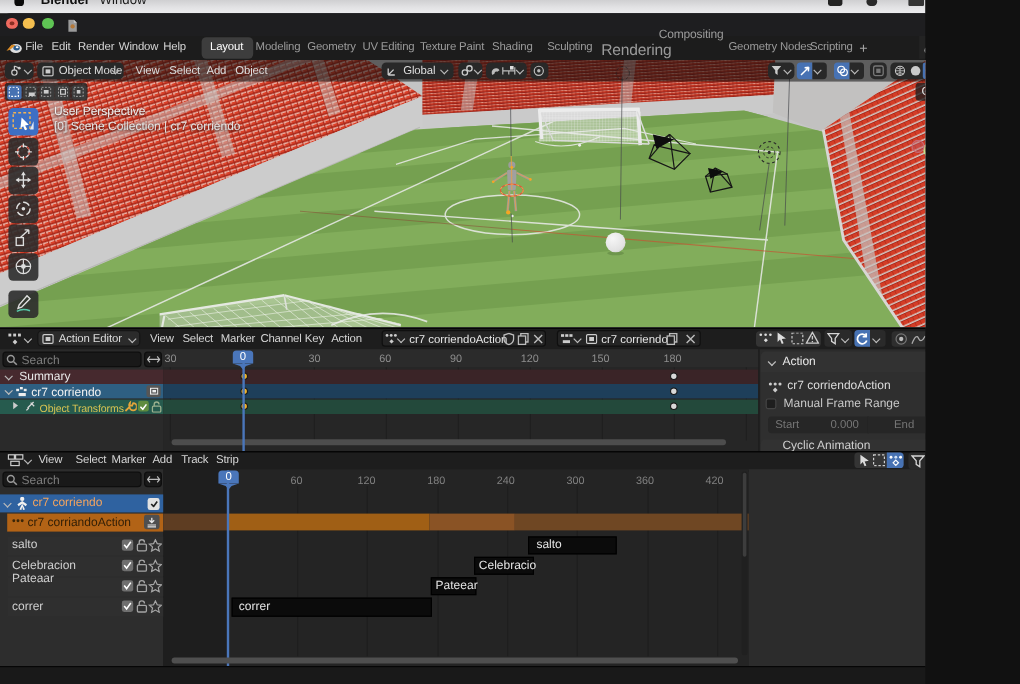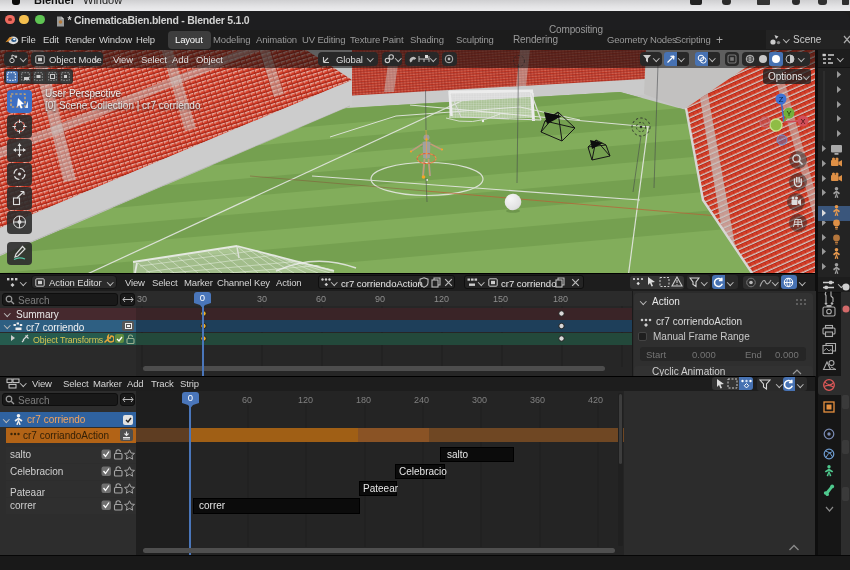--- a/index.html
+++ b/index.html
@@ -1,16 +1,16 @@
 <!DOCTYPE html>
 <html><head>
 <meta charset="utf-8">
 <style>
   html,body{margin:0;padding:0;background:#111;}
-  #root{position:relative;width:850px;height:570px;overflow:hidden;
+  #root{position:relative;width:771px;height:570px;overflow:hidden;
         font-family:"Liberation Sans",sans-serif;background:#1d1d1d;
         -webkit-font-smoothing:antialiased;}
   .abs{position:absolute;}
   .txt{position:absolute;white-space:nowrap;}
   .chev{position:absolute;width:6px;height:6px;}
   .chev::before{content:"";position:absolute;left:1px;top:0px;width:3.5px;height:3.5px;
      border-right:1.2px solid #bbb;border-bottom:1.2px solid #bbb;transform:rotate(45deg);}
   .pill{position:absolute;background:#282828;border-radius:4px;}
 </style>
 </head>
@@ -33,44 +33,43 @@
   <div class="abs" style="left:5.2px;top:14.6px;width:9.6px;height:9.6px;border-radius:5px;background:#ee6a5f;"></div>
   <div class="abs" style="left:8.2px;top:17.6px;width:3.6px;height:3.6px;border-radius:2px;background:#8a2e23;"></div>
   <div class="abs" style="left:19.4px;top:14.6px;width:9.6px;height:9.6px;border-radius:5px;background:#f5bf4f;"></div>
   <div class="abs" style="left:35.3px;top:14.6px;width:9.6px;height:9.6px;border-radius:5px;background:#5fc454;"></div>
 
   <svg class="abs" style="left:55.5px;top:16px;" width="9" height="11" viewBox="0 0 9 11">
     <path d="M1 0.5 H5.5 L8 3 V10.5 H1 Z" fill="#9a9a9a"></path>
     <path d="M5.5 0.5 L5.5 3 L8 3 Z" fill="#c9c9c9"></path>
     <circle cx="4.5" cy="6" r="1.8" fill="#b5793a"></circle>
   </svg>
-  <div class="txt" style="left:67.5px;top:14px;color:#d2d2d2;font-size:10.5px;font-weight:bold;letter-spacing:-0.25px;">* CinematicaBien.blend - Blender 5.1.0</div>
 
   <div class="abs" style="left:0;top:30px;width:850px;height:20px;background:#1c1c1c;border-bottom:1px solid #101010;"></div>
 
   <svg class="abs" style="left:5px;top:34px;" width="14" height="12" viewBox="0 0 14 12">
     <ellipse cx="8.2" cy="6.4" rx="5" ry="3.8" fill="#dedede"></ellipse>
     <ellipse cx="8.8" cy="6" rx="2.7" ry="2" fill="#2a5a8a"></ellipse>
     <ellipse cx="9.3" cy="5.4" rx="1.2" ry="0.8" fill="#fff"></ellipse>
     <path d="M0.4 8.3 Q3.6 8 5.4 5.8 L8 3.6 L4.6 3.3 Z" fill="#d88a26"></path>
   </svg>
   <div class="txt" style="left:21px;top:34px;color:#d5d5d5;font-size:9.5px;letter-spacing:-0.15px;">File</div>
   <div class="txt" style="left:43px;top:34px;color:#d5d5d5;font-size:9.5px;letter-spacing:-0.15px;">Edit</div>
   <div class="txt" style="left:65px;top:34px;color:#d5d5d5;font-size:9.5px;letter-spacing:-0.15px;">Render</div>
   <div class="txt" style="left:99px;top:34px;color:#d5d5d5;font-size:9.5px;letter-spacing:-0.15px;">Window</div>
   <div class="txt" style="left:136px;top:34px;color:#d5d5d5;font-size:9.5px;letter-spacing:-0.15px;">Help</div>
   <div class="abs" style="left:168px;top:31px;width:43px;height:18px;background:#3d3d3d;border-radius:4px;"></div>
   <div class="txt" style="left:175px;top:34px;color:#fdfdfd;font-size:9.5px;letter-spacing:-0.15px;">Layout</div>
   <div class="txt" style="left:213px;top:34px;color:#9a9a9a;font-size:9.5px;letter-spacing:-0.15px;">Modeling</div>
-  <div class="txt" style="left:256px;top:34px;color:#9a9a9a;font-size:9.5px;letter-spacing:-0.15px;">Animation</div>
+  <div class="txt" style="left:256px;top:34px;color:#9a9a9a;font-size:9.5px;letter-spacing:-0.15px;">Geometry</div>
   <div class="txt" style="left:302px;top:34px;color:#9a9a9a;font-size:9.5px;letter-spacing:-0.15px;">UV Editing</div>
   <div class="txt" style="left:350px;top:34px;color:#9a9a9a;font-size:9.5px;letter-spacing:-0.15px;">Texture Paint</div>
   <div class="txt" style="left:410px;top:34px;color:#9a9a9a;font-size:9.5px;letter-spacing:-0.15px;">Shading</div>
   <div class="txt" style="left:456px;top:34px;color:#9a9a9a;font-size:9.5px;letter-spacing:-0.15px;">Sculpting</div>
-  <div class="txt" style="left:501px;top:34px;color:#9a9a9a;font-size:10px;letter-spacing:-0.15px;margin-left:12px;">Rendering</div>
+  <div class="txt" style="left:501px;top:34px;color:#9a9a9a;font-size:13px;letter-spacing:-0.15px;">Rendering</div>
   <div class="txt" style="left:549px;top:24px;color:#9a9a9a;font-size:10px;letter-spacing:-0.15px;">Compositing</div>
   <div class="txt" style="left:607px;top:34px;color:#9a9a9a;font-size:9.5px;letter-spacing:-0.15px;">Geometry Nodes</div>
   <div class="txt" style="left:675px;top:34px;color:#9a9a9a;font-size:9.5px;letter-spacing:-0.15px;">Scripting</div>
   <div class="txt" style="left:716px;top:33px;color:#a5a5a5;font-size:12px;">+</div>
 
   <div class="abs" style="left:766px;top:30px;width:84px;height:19px;background:#232323;"></div>
   <svg class="abs" style="left:769px;top:34px;" width="13" height="12" viewBox="0 0 13 12">
     <path d="M5.5 1 L9.5 2.5 L7 5 Z" fill="#ccc"></path>
     <circle cx="4" cy="8" r="2.6" fill="#ccc"></circle>
     <circle cx="9.5" cy="8.6" r="1.7" fill="#888"></circle>
@@ -992,21 +991,21 @@
     <svg class="abs" style="left:122px;top:55px;" width="9" height="9" viewBox="0 0 9 9">
         <path d="M4.5 0.5 V4 M2.5 2.5 L4.5 4.5 L6.5 2.5" stroke="#e8e8e8" stroke-width="1.1" fill="none"></path>
         <path d="M1 6.5 H8 M1 8 H8" stroke="#e8e8e8" stroke-width="1"></path>
       </svg>
 
     <div class="abs" style="left:6px;top:70.5px;width:130px;height:16px;background:#2f2f2f;"></div>
     <div class="txt" style="left:10px;top:73px;color:#cfcfcf;font-size:10px;">salto</div>
     <div class="abs" style="left:6px;top:87.5px;width:130px;height:16px;background:#2f2f2f;"></div>
     <div class="txt" style="left:10px;top:90px;color:#cfcfcf;font-size:10px;">Celebracion</div>
     <div class="abs" style="left:6px;top:104.5px;width:130px;height:16px;background:#2f2f2f;"></div>
-    <div class="txt" style="left:10px;top:111px;color:#cfcfcf;font-size:10px;">Pateaar</div>
+    <div class="txt" style="left:10px;top:101px;color:#cfcfcf;font-size:10px;">Pateaar</div>
     <div class="abs" style="left:6px;top:121.5px;width:130px;height:16px;background:#2f2f2f;"></div>
     <div class="txt" style="left:10px;top:124px;color:#cfcfcf;font-size:10px;">correr</div>
 
     <div id="rowicons">
       <svg class="abs" style="left:101px;top:73px;" width="34" height="11" viewBox="0 0 34 11">
         <rect x="0.5" y="0.5" width="9.5" height="9.5" rx="2" fill="#6f6f6f"></rect>
           <path d="M2.5 5 L4.5 7.5 L8 2.5" stroke="#fff" stroke-width="1.3" fill="none"></path>
         <rect x="13.5" y="4.5" width="7.5" height="5.5" rx="1" fill="none" stroke="#a5a5a5" stroke-width="1.1"></rect>
           <path d="M15 4.5 V3 a2.2 2.2 0 0 1 4.4 0" fill="none" stroke="#a5a5a5" stroke-width="1.1"></path>
         <path d="M29 0.8 L30.5 4 L34 4.4 L31.4 6.7 L32.2 10.2 L29 8.4 L25.8 10.2 L26.6 6.7 L24 4.4 L27.5 4 Z" fill="none" stroke="#a5a5a5" stroke-width="1" transform="translate(-0.5,0)"></path>

